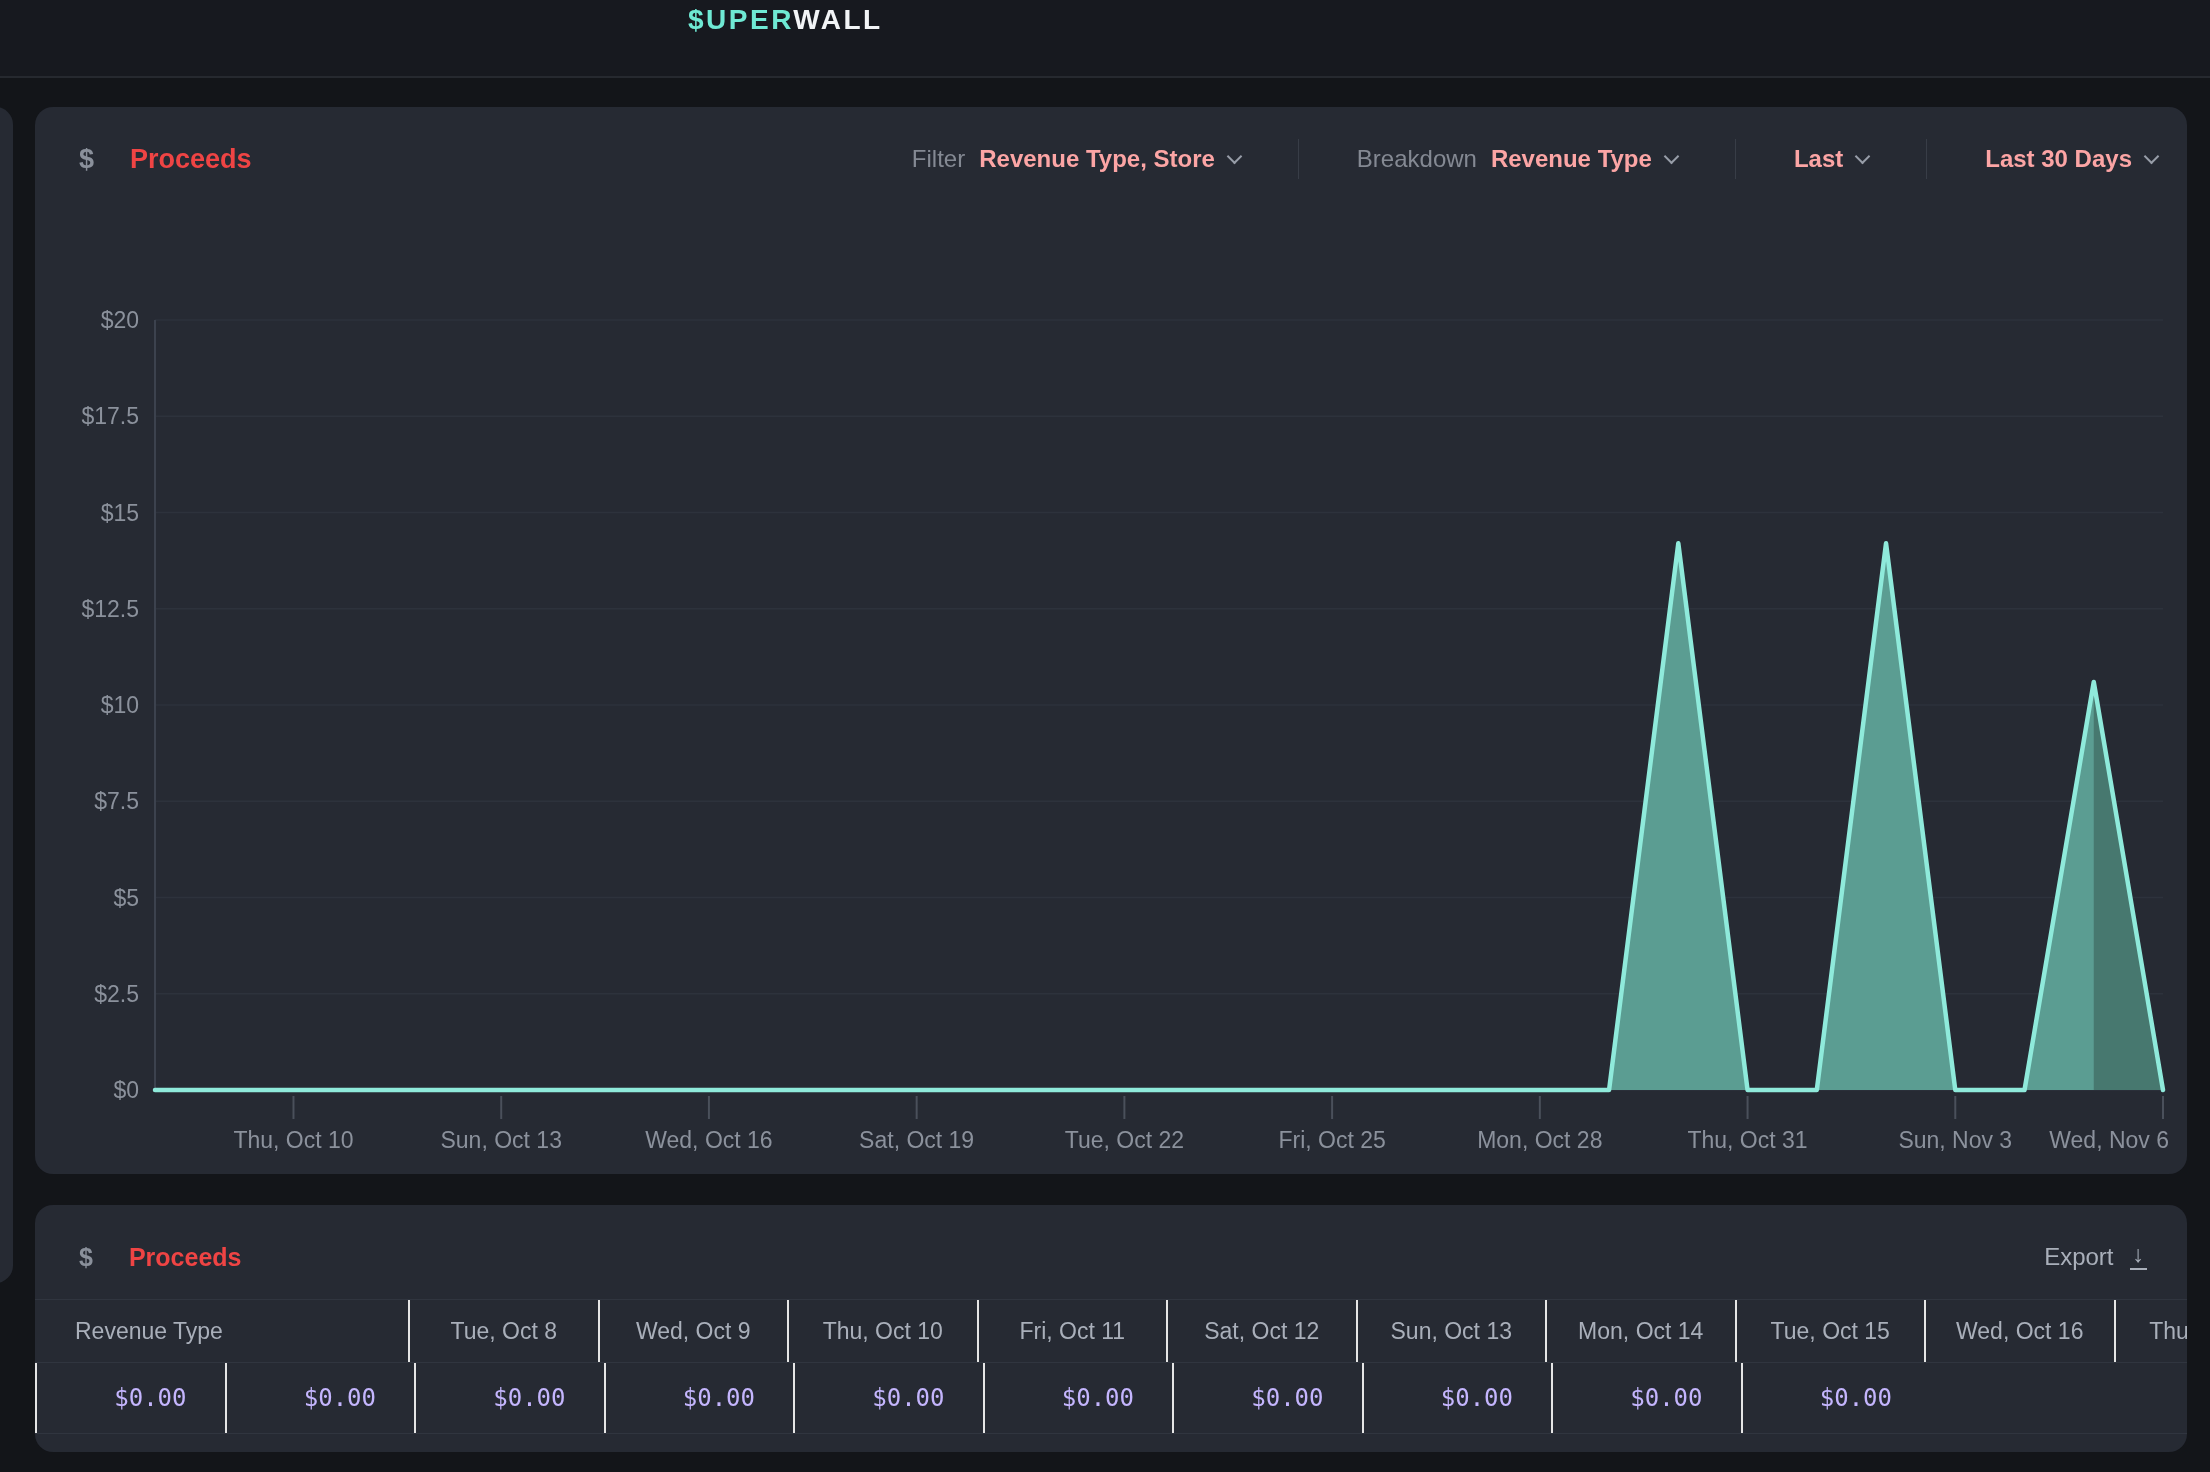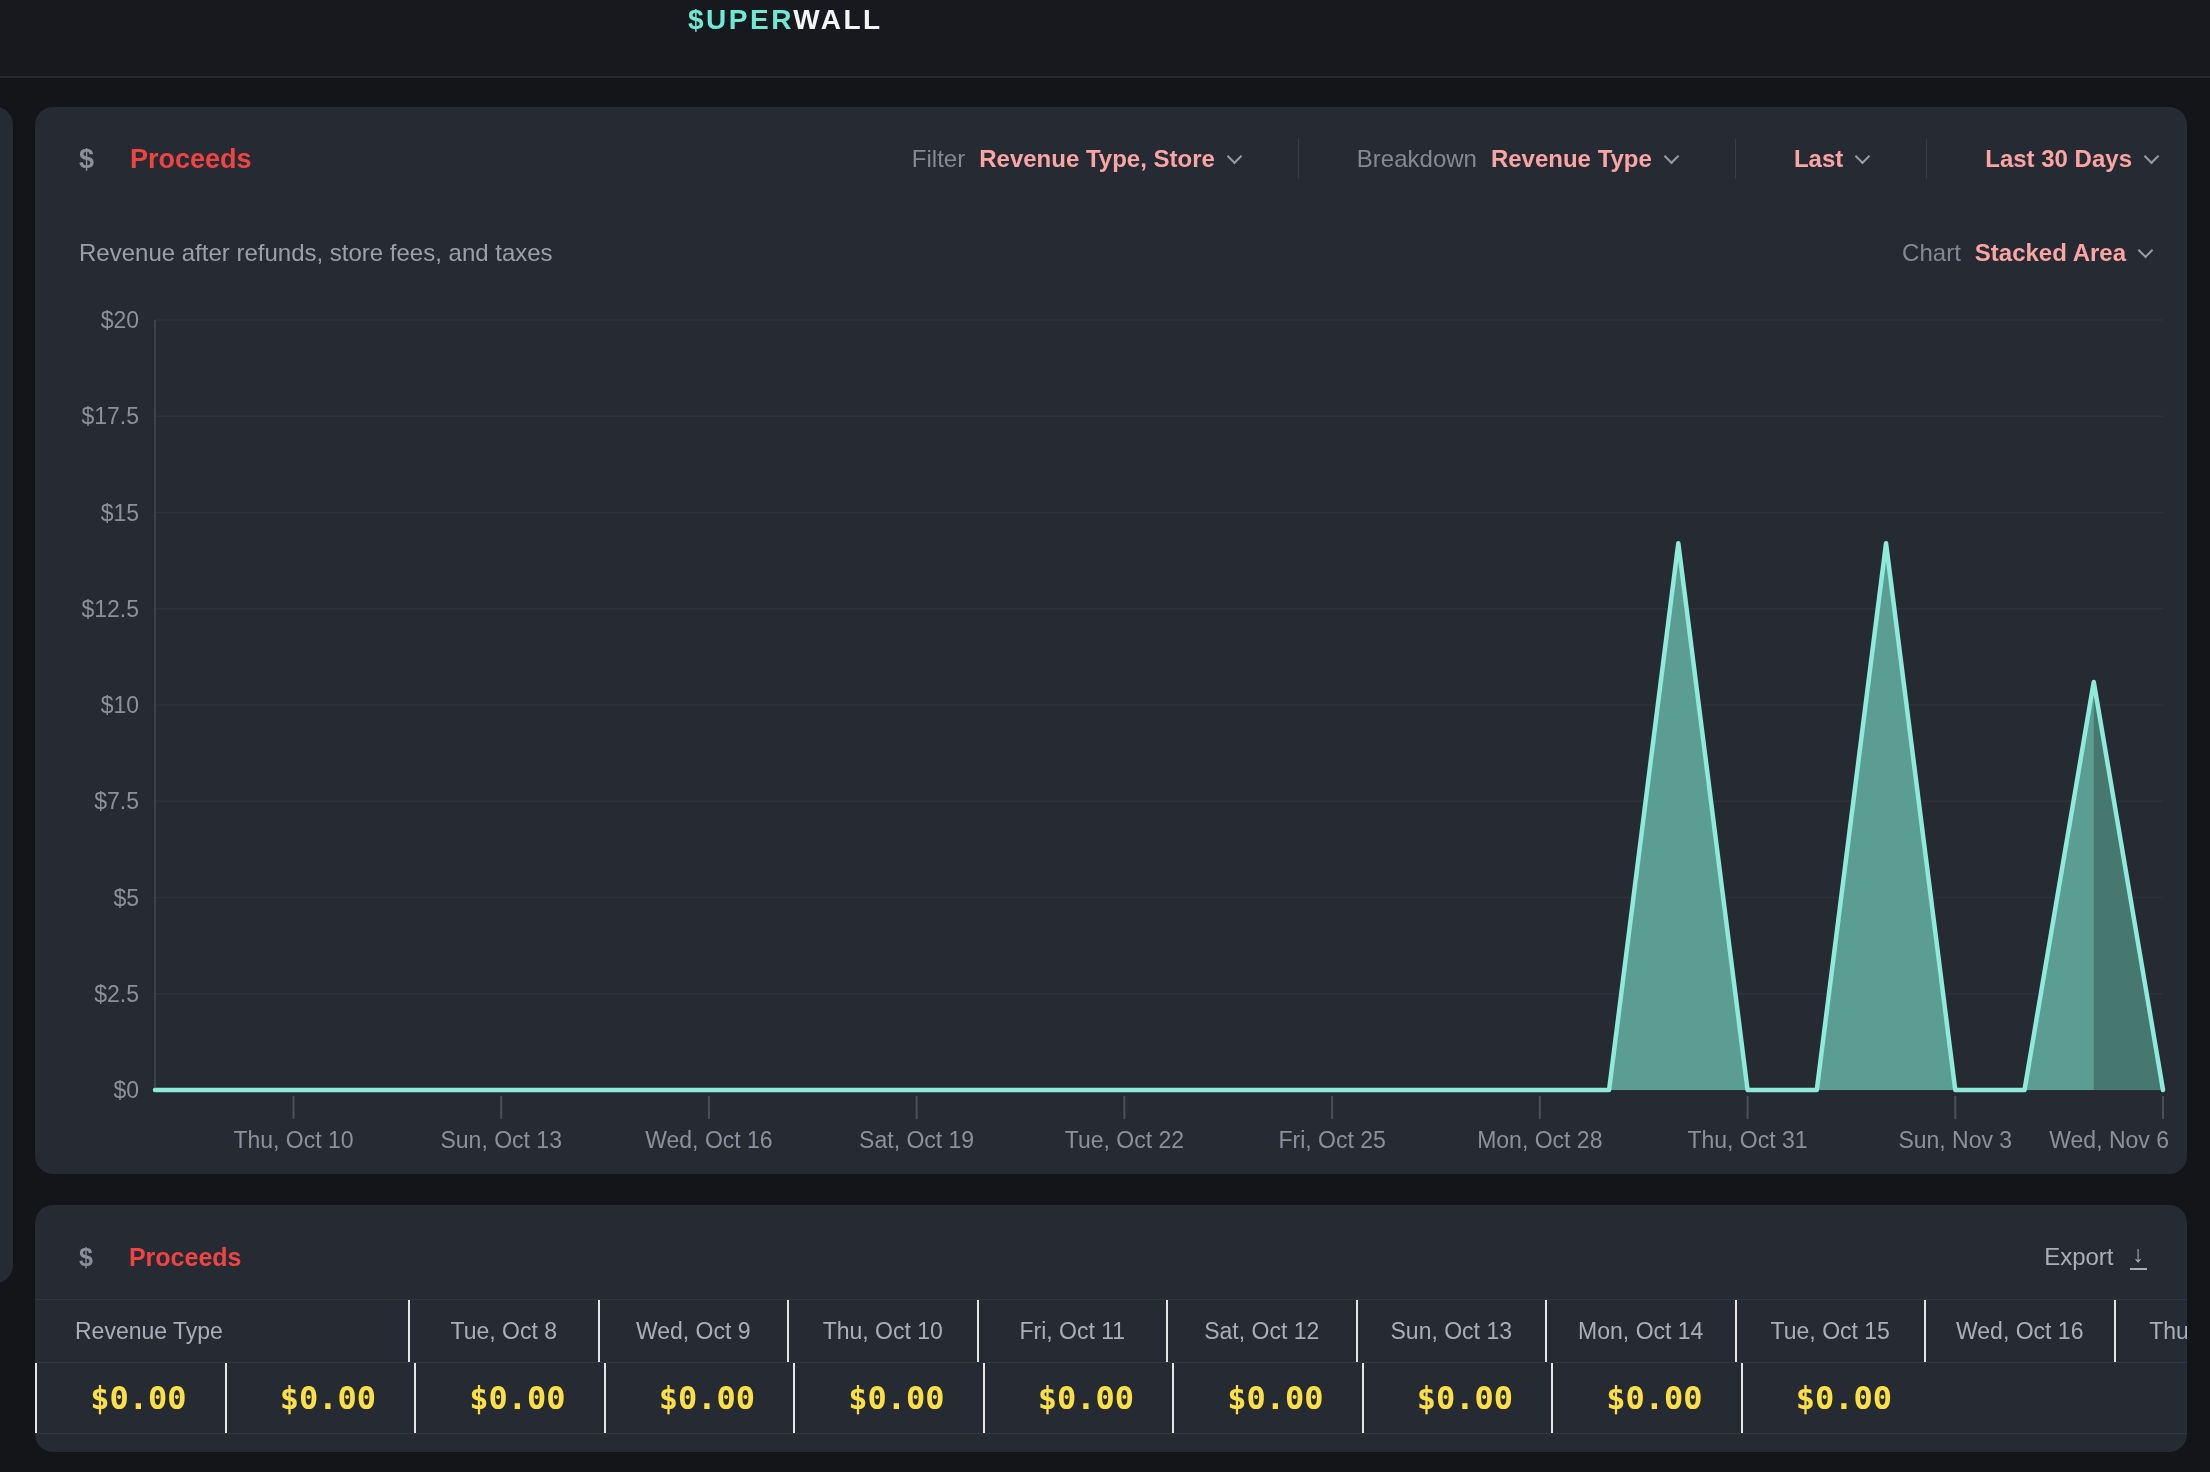--- a/index.html
+++ b/index.html
@@ -51,21 +51,21 @@
   .trow { display:flex; width:2270px; }
   .trow.head { height:64px; border-top:1px solid #30353f; border-bottom:1px solid #30353f; }
   .trow.body { height:71px; border-bottom:1px solid #30353f; }
   .tcell { flex:0 0 189.5px; width:189.5px; display:flex; align-items:center;
            border-left:2px solid #e5e5e5; }
   .tcell.first { flex:0 0 373px; width:373px; border-left:none; padding-left:40px; }
   .trow.head .tcell { justify-content:center; color:#a9afba; font-size:23px; }
   .trow.head .tcell.first { justify-content:flex-start; }
   .trow.body .tcell { justify-content:flex-end; padding-right:38px;
                       font-family:"DejaVu Sans Mono","Liberation Mono",monospace;
-                      font-size:32px; color:#fde047;font-weight:bold; }
+                      font-size:24px; color:#c4b5fd; }
   .trow.body .tcell.first { justify-content:flex-start; padding-right:0;
                             font-family:"Liberation Sans","DejaVu Sans",sans-serif;
                             color:#eef0f3; font-size:24px; font-weight:600; }
   .swatch { width:24px; height:29px; border-radius:8px; margin-right:20px; }
 
   
   .export { display:flex; align-items:flex-start; cursor:pointer; color:#a9afba; font-size:24px; }
   .dl-ic { display:inline-block; margin-left:16px; color:#a9afba; font-size:23px;
            line-height:23px; border-bottom:2.5px solid #a9afba; padding:0 3px 2px 3px; }
 </style>
@@ -103,28 +103,20 @@
         <span class="chev"></span>
       </div>
       <div class="sep"></div>
       <div class="ctl">
         <span class="ctl-value">Last 30 Days</span>
         <span class="chev"></span>
       </div>
     </div>
   </div>
 
-  <div class="sub-row">
-    <span class="subtitle">Revenue after refunds, store fees, and taxes</span>
-    <div class="chart-sel">
-      <span class="ctl-label">Chart</span>
-      <span class="ctl-value">Stacked Area</span>
-      <span class="chev"></span>
-    </div>
-  </div>
 
   <svg class="chart" width="2152" height="1067" viewBox="0 0 2152 1067">
       <g>
         <line x1="120" x2="2128" y1="213" y2="213" stroke="#2d323c" stroke-width="1.5"></line>
         <line x1="120" x2="2128" y1="309.25" y2="309.25" stroke="#2d323c" stroke-width="1.5"></line>
         <line x1="120" x2="2128" y1="405.5" y2="405.5" stroke="#2d323c" stroke-width="1.5"></line>
         <line x1="120" x2="2128" y1="501.75" y2="501.75" stroke="#2d323c" stroke-width="1.5"></line>
         <line x1="120" x2="2128" y1="598" y2="598" stroke="#2d323c" stroke-width="1.5"></line>
         <line x1="120" x2="2128" y1="694.25" y2="694.25" stroke="#2d323c" stroke-width="1.5"></line>
         <line x1="120" x2="2128" y1="790.5" y2="790.5" stroke="#2d323c" stroke-width="1.5"></line>

